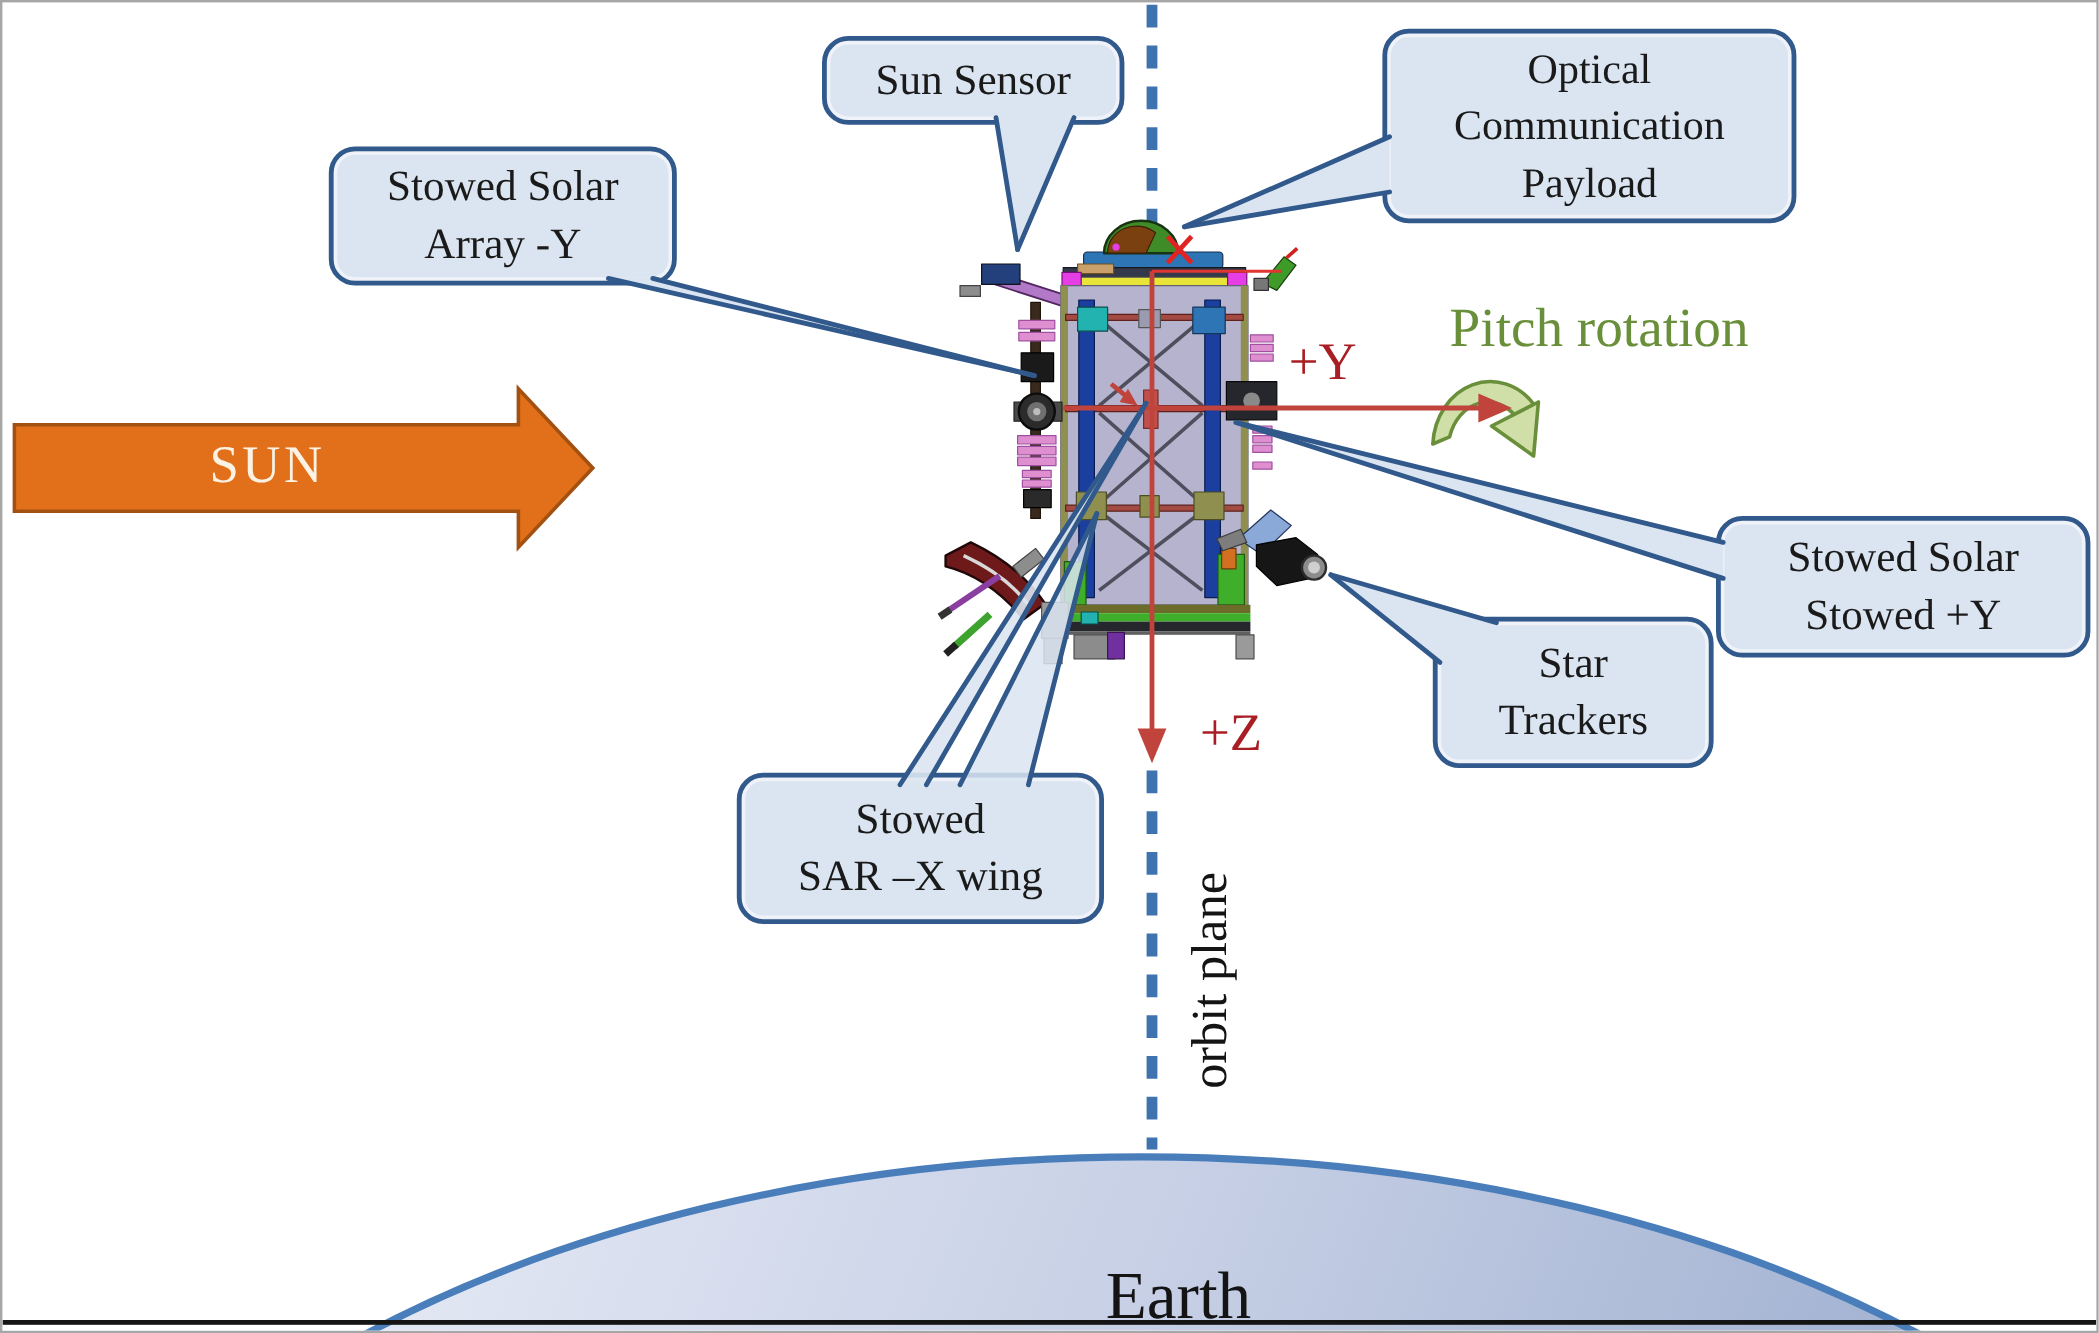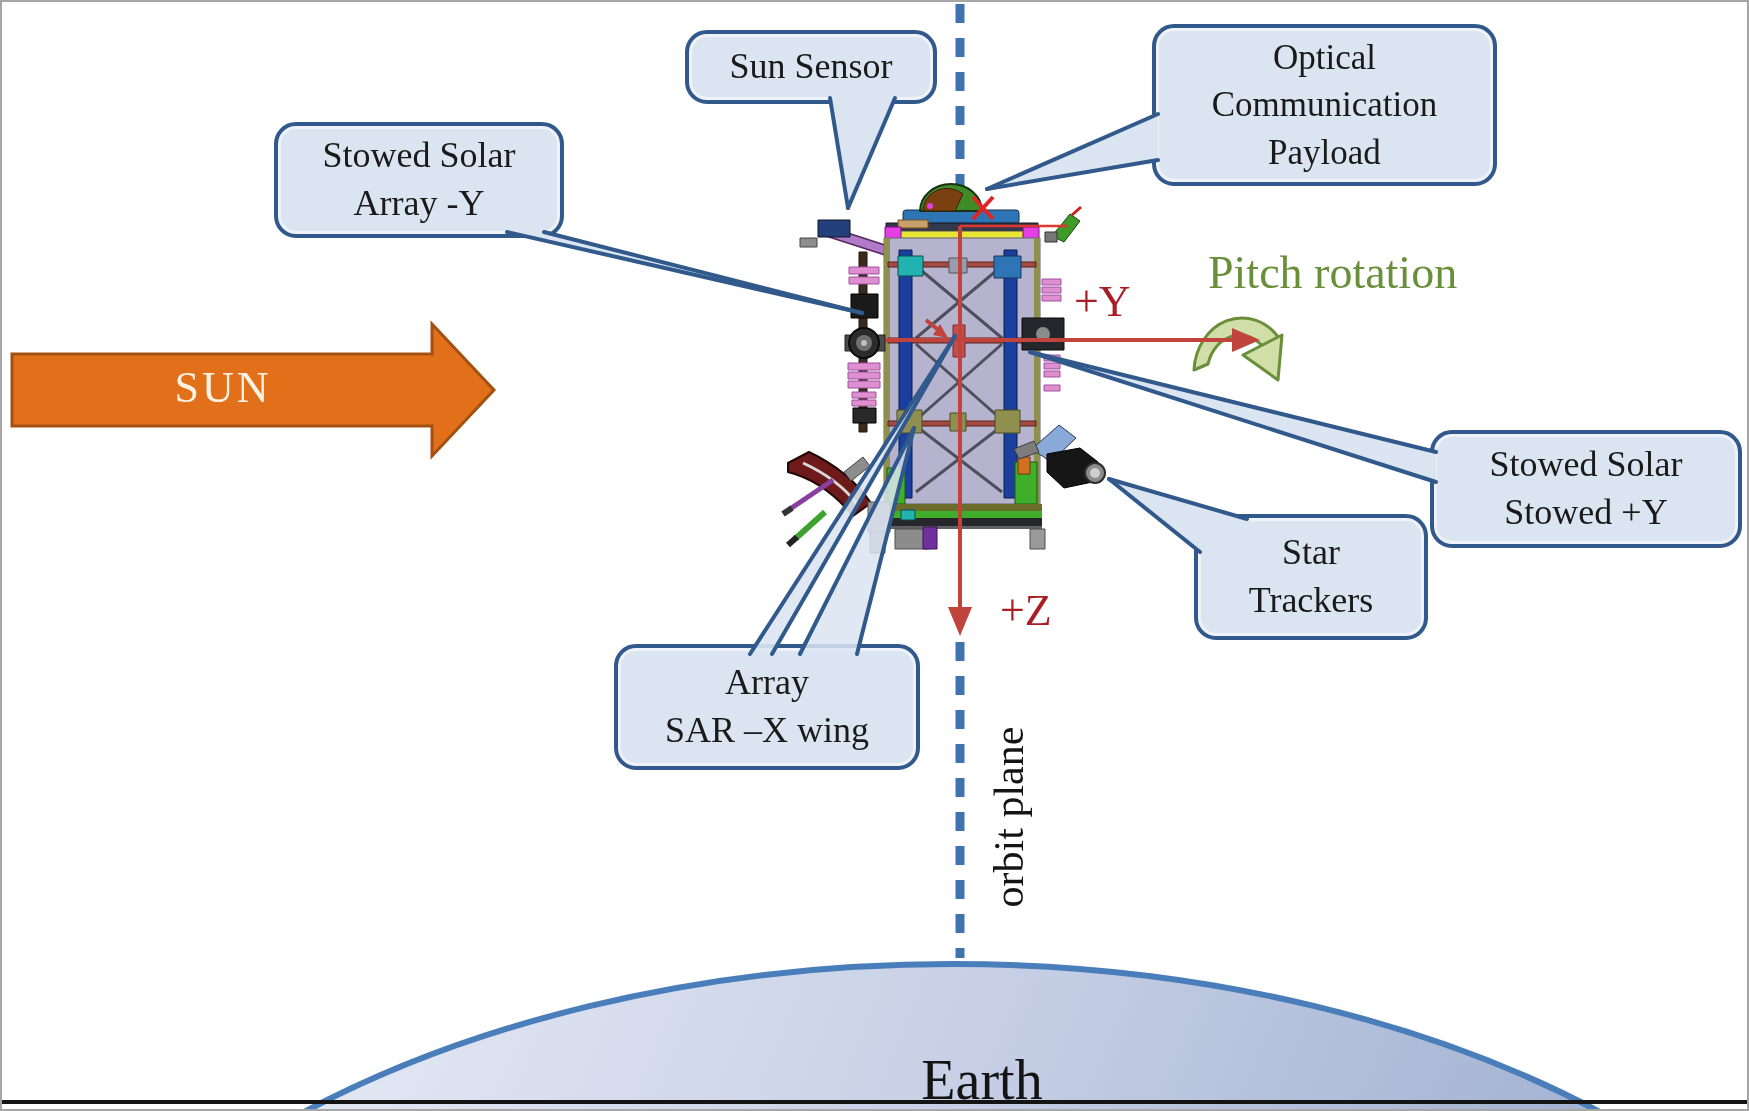--- a/index.html
+++ b/index.html
@@ -210,21 +210,21 @@
   </div>
   <div class="callout" id="callout-solar-plus-y">
     <div>Stowed Solar</div>
     <div>Stowed +Y</div>
   </div>
   <div class="callout" id="callout-star-trackers">
     <div>Star</div>
     <div>Trackers</div>
   </div>
   <div class="callout" id="callout-sar-wing">
-    <div>Array</div>
+    <div>Stowed</div>
     <div>SAR –X wing</div>
   </div>
 
   <svg id="tails" class="layer" viewBox="0 0 1745 1107">
     <g>
       <polygon class="tail-fill" points="828,94 893,94 846,206"></polygon>
       <line class="tail-edge" x1="828" y1="96" x2="846" y2="206"></line>
       <line class="tail-edge" x1="893" y1="96" x2="846" y2="206"></line>
     </g>
     <g>

